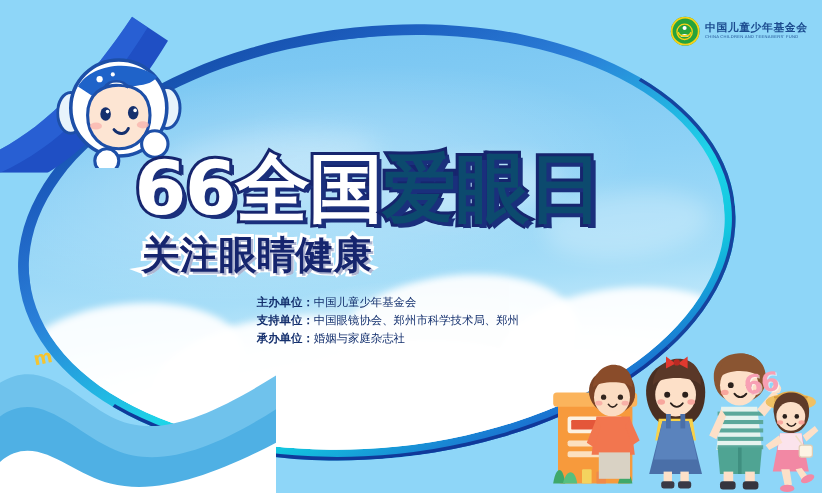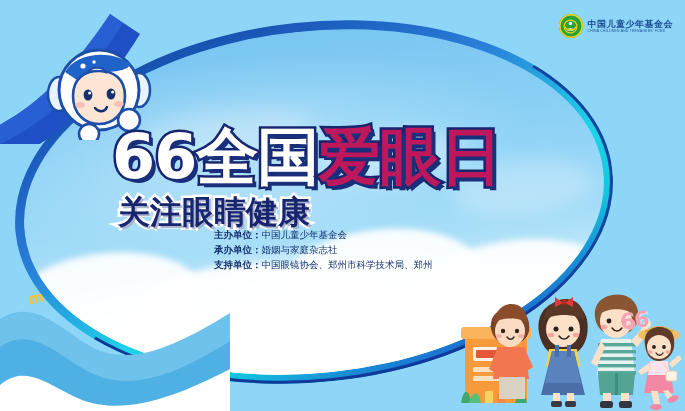--- a/index.html
+++ b/index.html
@@ -61,36 +61,36 @@
   }
   .h-word{
     font-size:62px;line-height:1;font-weight:bold;
     font-family:"DejaVu Sans","Liberation Sans",sans-serif;
     letter-spacing:-1px;
     -webkit-text-stroke:5px #16256e;
     paint-order:stroke fill;
     text-shadow:4px 4px 0 #1a2f7c;
   }
   .h-white{color:#ffffff;}
-  .h-yellow{color:#be185d;}
+  .h-yellow{color:#0c4a6e;}
 
   .subline{
     position:absolute;left:118px;top:196px;width:470px;
     font-size:32px;font-weight:bold;line-height:1;
     font-family:"DejaVu Sans","Liberation Sans",sans-serif;
     color:#16256e;
     -webkit-text-stroke:5px #ffffff;
     paint-order:stroke fill;
     text-shadow:2px 2px 0 rgba(20,40,120,.35);
     display:flex;gap:30px;
   }
 
   
   .credits{
-    position:absolute;left:214px;top:227px;width:300px;
+    position:absolute;left:214px;top:245px;width:300px;
     color:#14306e;font-size:9.5px;line-height:15px;
     font-family:"DejaVu Sans","Liberation Sans",sans-serif;
   }
   .credits .lbl{font-weight:bold;}
 
   
   .logo{
     position:absolute;right:12px;top:13px;height:26px;
     display:flex;align-items:center;gap:5px;
   }
@@ -187,24 +187,24 @@
 
   <div class="subline">
     <span>关注眼睛健康</span>
   </div>
 
   <div class="credits">
     <div>
       <span class="lbl">主办单位：</span><span>中国儿童少年基金会</span>
     </div>
     <div>
+      <span class="lbl">支持单位：</span><span>中国眼镜协会、郑州市科学技术局、郑州</span>
+    </div>
+    <div>
       <span class="lbl">承办单位：</span><span>婚姻与家庭杂志社</span>
-    </div>
-    <div>
-      <span class="lbl">支持单位：</span><span>中国眼镜协会、郑州市科学技术局、郑州</span>
     </div>
   </div>
 
   <div class="logo">
     <div class="logo-mark">
       <svg width="17" height="17" viewBox="0 0 17 17">
         <circle cx="8.5" cy="8.5" r="8" fill="#27a33c"></circle>
         <circle cx="8.5" cy="8.5" r="6.4" fill="none" stroke="#f7d117" stroke-width="1.1"></circle>
         <circle cx="8.5" cy="5.4" r="1.7" fill="#ffffff"></circle>
         <path d="M 5.2 12.6 C 5.2 9.6 11.8 9.6 11.8 12.6 Z" fill="#ffffff"></path>

